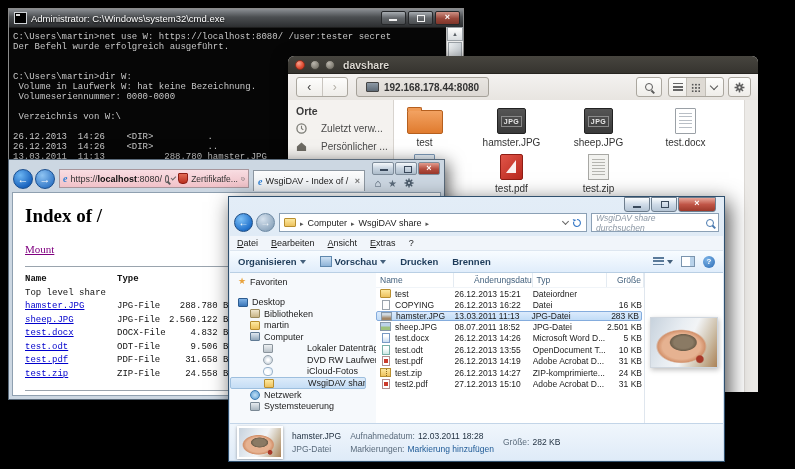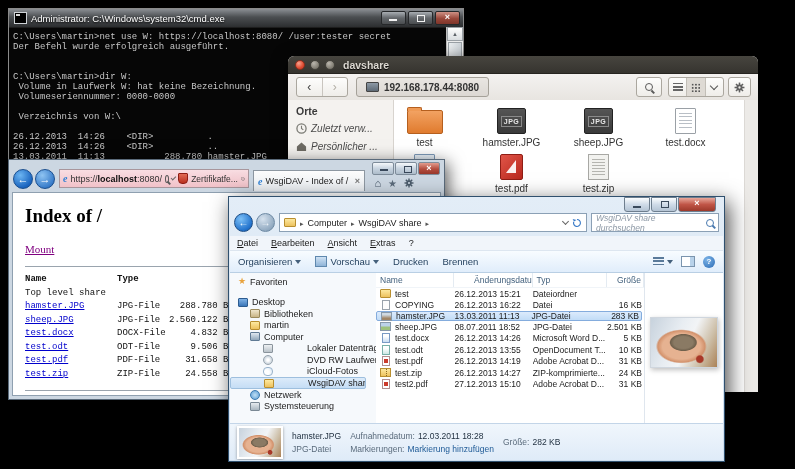--- a/index.html
+++ b/index.html
@@ -61,21 +61,21 @@
   .seg{flex:1;display:flex;align-items:center;justify-content:center;}
   .seg.mid{background:#dedad4;border-left:1px solid #c2beb7;border-right:1px solid #c2beb7;}
   .ic-list{width:10px;height:8px;background:repeating-linear-gradient(#666 0 1.5px,transparent 1.5px 3.2px);}
   .ic-grid{width:9px;height:9px;background-image:radial-gradient(#555 0.9px,transparent 1.1px);background-size:3.3px 3.3px;}
   .ic-chev{width:5px;height:5px;border-right:1.5px solid #555;border-bottom:1.5px solid #555;transform:rotate(45deg);margin-top:-3px;}
   .dav-gear{right:7px;width:23px;}
   .dav-body{position:absolute;top:44px;left:0;right:0;bottom:0;display:flex;overflow:hidden;}
   .dav-side{flex:0 0 106px;background:#f4f2ef;border-right:1px solid #d8d4cf;box-sizing:border-box;
             padding:5px 0 0 8px;font-size:10px;color:#4a4a4a;overflow:hidden;}
   .dav-side-h{font-weight:bold;font-size:10.5px;color:#3a3a3a;margin-bottom:6px;}
-  .dav-side-item{display:flex;align-items:center;gap:4px;margin-bottom:7px;white-space:nowrap;overflow:hidden;font-style:italic;}
+  .dav-side-item{display:flex;align-items:center;gap:14px;margin-bottom:7px;white-space:nowrap;overflow:hidden;}
   .dav-main{flex:1;background:#fff;position:relative;overflow:hidden;}
   .dav-gutter{position:absolute;right:0;top:0;bottom:0;width:13px;background:#eceae7;border-left:1px solid #dcd9d5;}
   .dav-grid{position:absolute;left:-13px;top:2px;display:grid;grid-template-columns:repeat(4,87px);grid-auto-rows:46px;}
   .dav-item{display:flex;flex-direction:column;align-items:center;justify-content:flex-end;}
   .dav-item .ibox{height:26px;display:flex;align-items:flex-end;}
   .dav-item .lbl{font-size:10px;color:#333;margin-top:3px;white-space:nowrap;}
   .fi-folder{width:34px;height:22px;background:linear-gradient(#f2a262,#e07b2e);border:1px solid #b55f1e;border-radius:2px;position:relative;}
   .fi-folder::before{content:"";position:absolute;top:-4px;left:-1px;width:13px;height:3px;background:#ef9a55;
                      border:1px solid #b55f1e;border-bottom:none;border-radius:2px 2px 0 0;}
   .fi-jpg{width:27px;height:24px;background:linear-gradient(#555,#3a3a3a);border:1px solid #222;border-radius:2px;
@@ -163,21 +163,21 @@
   .addr-right{margin-left:auto;display:flex;align-items:center;gap:4px;}
   .exp-search{flex:0 0 118px;height:17px;background:#fff;border:1px solid #8ba0b5;display:flex;align-items:center;
               padding:0 4px;font-size:8.5px;color:#8d99a6;font-style:italic;gap:3px;overflow:hidden;}
   .exp-search .mag{border-color:#4a7ab0;margin-left:auto;flex:0 0 auto;}
   .exp-search .mag::after{background:#4a7ab0;}
   .exp-menu{position:absolute;top:39px;left:1px;right:1px;height:14px;background:#f1f5fa;border-bottom:1px solid #dde6f0;
             display:flex;gap:13px;padding:0 7px;font-size:9px;color:#1a1a1a;align-items:center;}
   .menu-item{display:inline-block;}
   .menu-item.accel::first-letter{text-decoration:underline;}
   .exp-cmdbar{position:absolute;top:54px;left:1px;right:1px;height:21px;background:linear-gradient(#f8fcff,#e0edfb);
-              border-bottom:1px solid #b9cfe4;display:flex;align-items:center;padding:0 8px;font-size:9.5px;color:#1e3c5a;gap:14px;}
+              border-bottom:1px solid #b9cfe4;display:flex;align-items:center;padding:0 8px;font-size:9.5px;color:#1e3c5a;gap:14px;font-weight:bold;}
   .cmd-item{display:flex;align-items:center;gap:3px;white-space:nowrap;}
   .dd{width:0;height:0;border-left:3px solid transparent;border-right:3px solid transparent;border-top:4px solid #44607c;}
   .vorschau-ic{width:10px;height:9px;background:linear-gradient(#cfe2f4,#8fb4d8);border:1px solid #5f88ae;}
   .cmdbar-right{margin-left:auto;display:flex;align-items:center;gap:8px;}
   .ic-views{width:11px;height:9px;background:repeating-linear-gradient(#5a7a9a 0 1.5px,transparent 1.5px 3.5px);}
   .ic-pane{width:12px;height:9px;background:#fff;border:1px solid #7a94ae;position:relative;}
   .ic-pane::after{content:"";position:absolute;right:0;top:0;bottom:0;width:4px;background:#b8d2ea;}
   .ic-help{width:12px;height:12px;border-radius:50%;background:radial-gradient(circle at 35% 30%,#7cb4e8,#2a6ab4);
            color:#fff;font-size:8px;font-weight:bold;text-align:center;line-height:12px;}
   .ic-help::before{content:"?";}

